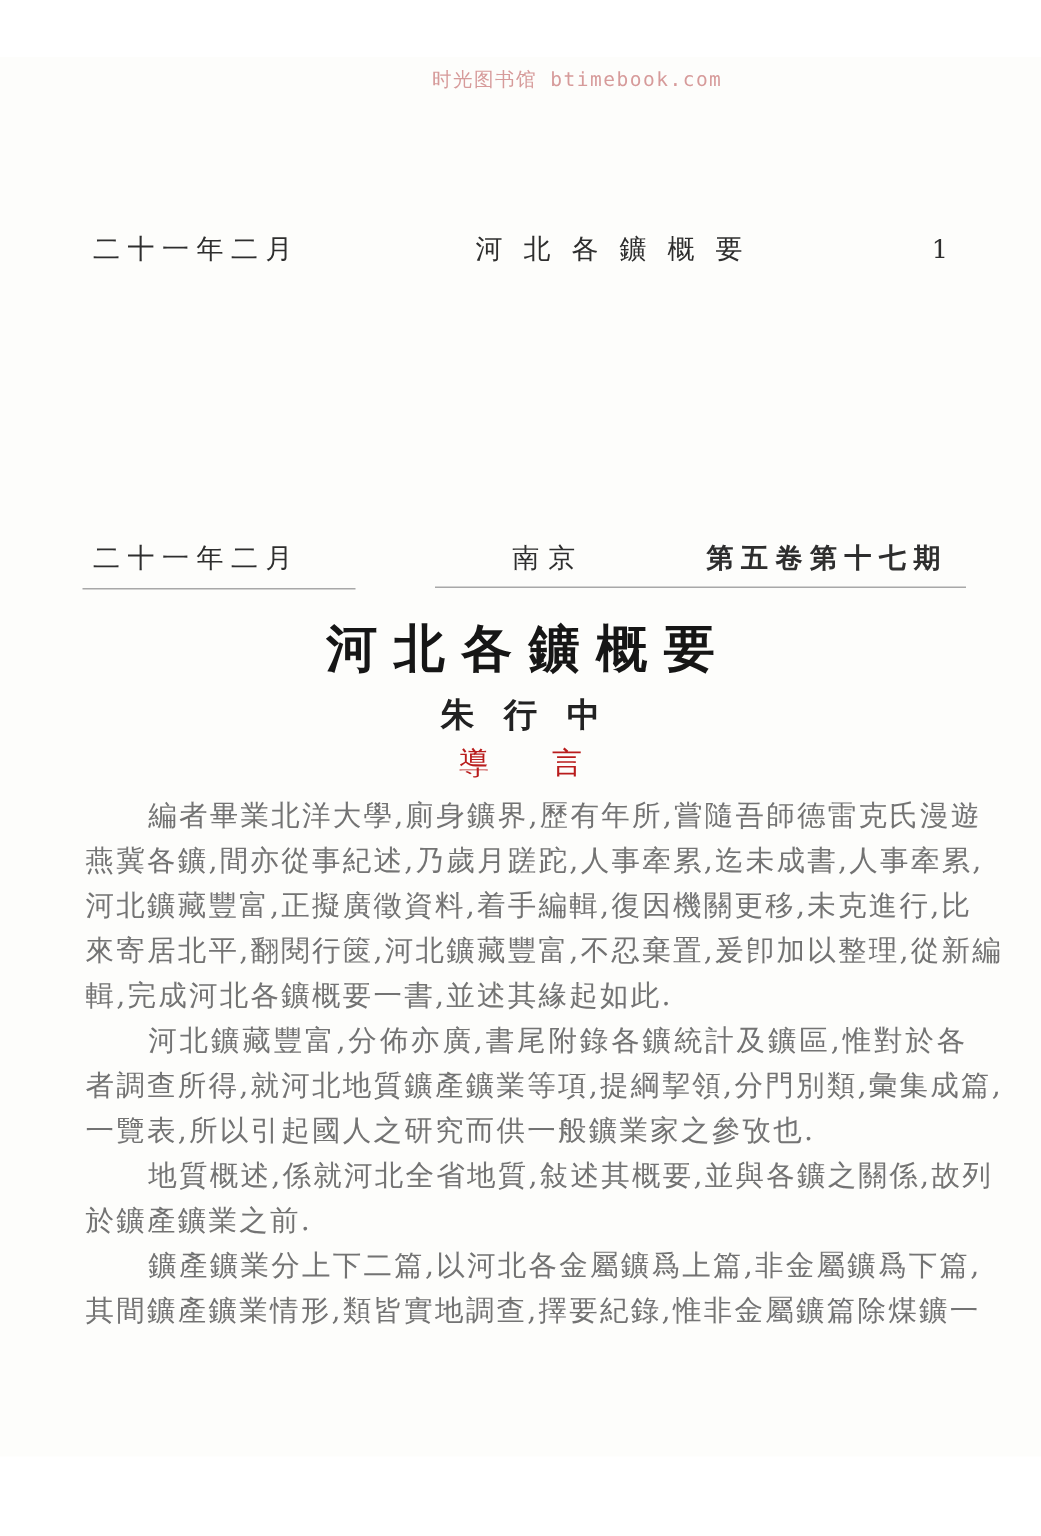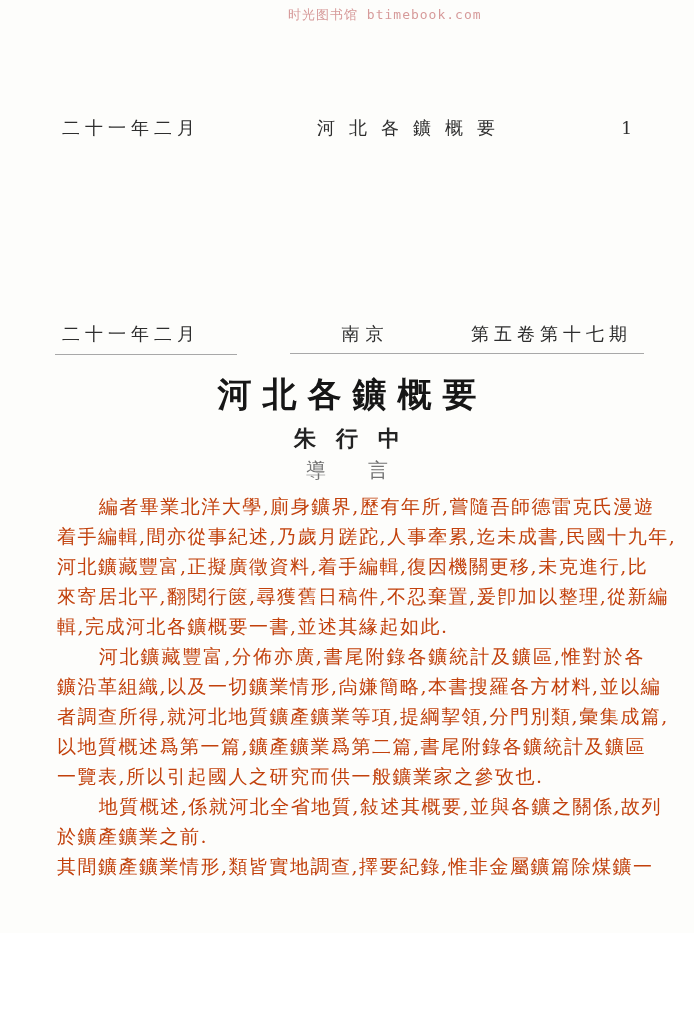--- a/index.html
+++ b/index.html
@@ -7,20 +7,21 @@
     width: 694px; height: 1024px;
     background: #ffffff;
     font-family: "DejaVu Serif", "Liberation Serif", serif;
     color: #2e2e2e;
     overflow: hidden;
   }
   .page {
     position: relative;
     width: 694px; height: 933px;
     background: #fdfdfb;
+    margin-top: 38px;
   }
 
   
   .watermark {
     position: absolute;
     top: 6px; left: 288px;
     font-family: "DejaVu Sans Mono", "Liberation Mono", monospace;
     font-size: 13px;
     letter-spacing: 1px;
     color: #d08a8a;
@@ -80,21 +81,21 @@
   .issue-row {
     position: absolute;
     top: 322px; left: 62px; right: 62px;
     display: flex;
     justify-content: space-between;
     align-items: baseline;
     font-size: 18px;
   }
   .issue-row .iss-date { letter-spacing: 5px; }
   .issue-row .iss-place { letter-spacing: 6px; margin-left: 60px; }
-  .issue-row .iss-vol { letter-spacing: 5px; }
+  .issue-row .iss-vol { letter-spacing: 5px; font-weight: bold; }
 
   .rule { position: absolute; height: 1px; background: #a8a8a8; }
   .rule-left  { top: 354px; left: 55px;  width: 182px; }
   .rule-right { top: 353px; left: 290px; width: 354px; }
 
   
   .article-title {
     position: absolute;
     top: 372px; left: 0; right: 0;
     text-align: center;
@@ -113,31 +114,31 @@
     letter-spacing: 20px;
     color: #222;
   }
   .article-author span { margin-right: -20px; }
   .section-heading {
     position: absolute;
     top: 457px; left: 0; right: 0;
     text-align: center;
     font-size: 20px;
     letter-spacing: 42px;
-    color: #737373;
+    color: #b91c1c;
   }
   .section-heading span { margin-right: -42px; }
 
   
   .body-text {
     position: absolute;
     top: 491px; left: 57px;
     width: 588px;
     font-size: 19px;
-    color: #c2410c;
+    color: #737373;
   }
   .line {
     height: 30px;
     line-height: 30px;
     letter-spacing: 1.5px;
     text-align: justify;
     text-align-last: justify;
     white-space: nowrap;
   }
   .line.end { text-align-last: left; }
@@ -173,27 +174,26 @@
   <div class="article-author">
     <span>朱行中</span>
   </div>
 
   <div class="section-heading">
     <span>導言</span>
   </div>
 
   <div class="body-text">
     <div class="line indent">編者畢業北洋大學,廁身鑛界,歷有年所,嘗隨吾師德雷克氏漫遊</div>
-    <div class="line">着手編輯,間亦從事紀述,乃歲月蹉跎,人事牽累,迄未成書,民國十九年,</div>
+    <div class="line">燕冀各鑛,間亦從事紀述,乃歲月蹉跎,人事牽累,迄未成書,人事牽累,</div>
     <div class="line">河北鑛藏豐富,正擬廣徵資料,着手編輯,復因機關更移,未克進行,比</div>
-    <div class="line">來寄居北平,翻閱行篋,尋獲舊日稿件,不忍棄置,爰卽加以整理,從新編</div>
+    <div class="line">來寄居北平,翻閱行篋,河北鑛藏豐富,不忍棄置,爰卽加以整理,從新編</div>
     <div class="line end">輯,完成河北各鑛概要一書,並述其緣起如此.</div>
     <div class="line indent">河北鑛藏豐富,分佈亦廣,書尾附錄各鑛統計及鑛區,惟對於各</div>
-    <div class="line">鑛沿革組織,以及一切鑛業情形,尙嫌簡略,本書搜羅各方材料,並以編</div>
     <div class="line">者調查所得,就河北地質鑛產鑛業等項,提綱挈領,分門別類,彙集成篇,</div>
-    <div class="line">以地質概述爲第一篇,鑛產鑛業爲第二篇,書尾附錄各鑛統計及鑛區</div>
     <div class="line end">一覽表,所以引起國人之研究而供一般鑛業家之參攷也.</div>
     <div class="line indent">地質概述,係就河北全省地質,敍述其概要,並與各鑛之關係,故列</div>
     <div class="line end">於鑛產鑛業之前.</div>
+    <div class="line indent">鑛產鑛業分上下二篇,以河北各金屬鑛爲上篇,非金屬鑛爲下篇,</div>
     <div class="line">其間鑛產鑛業情形,類皆實地調查,擇要紀錄,惟非金屬鑛篇除煤鑛一</div>
   </div>
 
 </div>
 
 </body></html>

